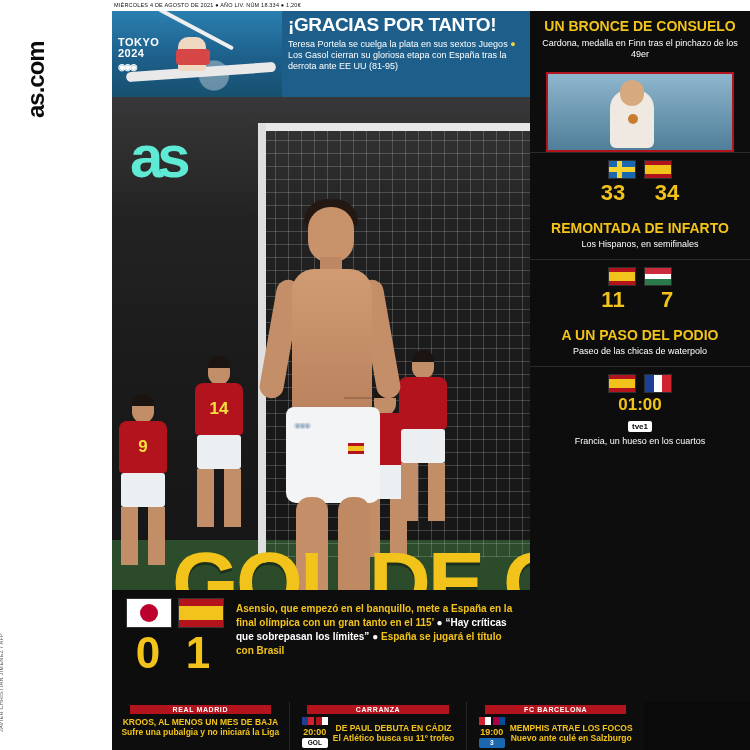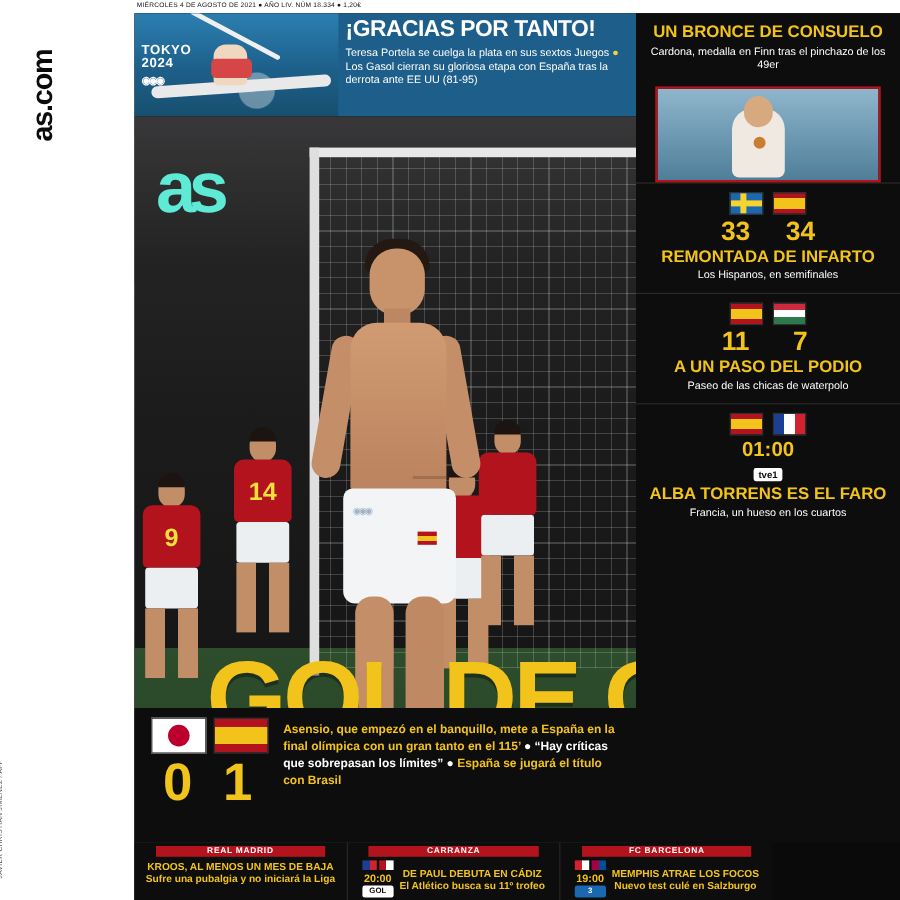--- a/index.html
+++ b/index.html
@@ -61,21 +61,21 @@
   }
   .goalpost{position:absolute;left:146px;top:26px;width:8px;height:440px;background:#dfdfdf;}
   .goalbar{position:absolute;left:146px;top:26px;width:272px;height:8px;background:#e8e8e8;}
   .crowdblur{position:absolute;left:0;top:0;width:418px;height:140px;background:linear-gradient(#3a3a3c,#222 90%);opacity:.85;}
 
   
   .pl{position:absolute;}
   .pl .head{width:22px;height:26px;border-radius:11px;background:#c18e68;}
   .pl .hair{position:absolute;left:0;top:-3px;width:22px;height:12px;border-radius:11px 11px 0 0;background:#1b1411;}
   .pl .shirt{width:48px;height:52px;background:#b3131c;border-radius:8px 8px 4px 4px;margin-left:-13px;margin-top:-2px;position:relative;}
-  .pl .num{position:absolute;left:0;top:16px;width:48px;text-align:center;color:#f2e03c;font-size:21px;font-weight:bold;}
+  .pl .num{position:absolute;left:0;top:16px;width:48px;text-align:center;color:#f2e03c;font-size:17px;font-weight:bold;}
   .pl .shorts{width:44px;height:34px;background:#eceff1;margin-left:-11px;border-radius:3px;}
   .pl .legs{width:44px;height:58px;margin-left:-11px;background:
      linear-gradient(90deg, #c18e68 0 38%, transparent 38% 62%, #c18e68 62% 100%);}
 
   .p1{left:20px;top:300px;}
   .p2{left:96px;top:262px;}
   .p3{left:300px;top:256px;}
   .p4{left:262px;top:292px;}
 
   
@@ -135,21 +135,21 @@
   .f-se{background:#1b67b0;}
   .f-se:after{content:"";position:absolute;left:8px;top:0;width:5px;height:17px;background:#f6d32d;}
   .f-se:before{content:"";position:absolute;left:0;top:6px;width:26px;height:5px;background:#f6d32d;}
   .f-es{background:linear-gradient(#b3131c 0 25%, #f2c31a 25% 75%, #b3131c 75% 100%);}
   .f-hu{background:linear-gradient(#cd2a3e 0 33%,#ffffff 33% 66%,#2c7a4b 66% 100%);}
   .f-fr{background:linear-gradient(90deg,#1b3f94 0 33%,#ffffff 33% 66%,#d0222f 66% 100%);}
   .rr-score{color:#f2c31a;font-size:22px;font-weight:bold;line-height:24px;margin-top:2px;}
   .rr-score span{display:inline-block;width:54px;}
   .rr-time{color:#f2c31a;font-size:17px;font-weight:bold;line-height:20px;margin-top:2px;}
   .rr-ch{display:inline-block;background:#ffffff;color:#0a0a0a;font-size:8px;font-weight:bold;padding:1px 4px;border-radius:2px;margin-top:1px;}
-  .rr-h{color:#f2c31a;font-size:14px;line-height:15px;font-weight:bold;margin-top:1px;}
+  .rr-h{color:#f2c31a;font-size:14px;line-height:15px;font-weight:bold;margin-top:16px;}
   .rr-p{color:#ffffff;font-size:9px;line-height:11px;margin-top:3px;}
 
   
   .footer{position:absolute;left:112px;bottom:0;width:532px;height:48px;background:#0d0d0d;display:flex;}
   .fcol{position:relative;flex:1;padding:3px 6px 0;border-right:1px solid #262626;}
   .fcol:last-child{border-right:none;}
   .fhead{background:#b3131c;color:#ffffff;font-size:7px;font-weight:bold;text-align:center;letter-spacing:.6px;padding:1px 0;margin:0 auto 3px;width:86%;}
   .ftxt{color:#f2c31a;font-size:8.5px;line-height:10px;font-weight:bold;text-align:center;}
   .fwrap{display:flex;align-items:center;gap:5px;justify-content:center;}
   .fbadge{color:#f2c31a;font-size:9px;font-weight:bold;line-height:10px;text-align:center;}
@@ -322,21 +322,20 @@
       <div class="rr-p">Paseo de las chicas de waterpolo</div>
     </div>
 
     <div class="railrow">
       <div class="rr-flags">
         <div class="mini f-es"></div>
         <div class="mini f-fr"></div>
       </div>
       <div class="rr-time">01:00</div>
       <div class="rr-ch">tve1</div>
-      <div class="rr-h">ALBA TORRENS ES EL FARO</div>
       <div class="rr-p">Francia, un hueso en los cuartos</div>
     </div>
   </div>
 
   <div class="footer">
 
     <div class="fcol">
       <div class="fhead">REAL MADRID</div>
       <div class="ftxt">KROOS, AL MENOS UN MES DE BAJA</div>
       <div class="ftxt w">Sufre una pubalgia y no iniciará la Liga</div>
@@ -366,19 +365,19 @@
         <div class="fbadge">
           <div class="ftiny">
             <div class="tinyflag" style="background:linear-gradient(90deg,#d0222f 50%,#ffffff 50%)"></div>
             <div class="tinyflag" style="background:linear-gradient(90deg,#a50044 50%,#004d98 50%)"></div>
           </div>
           <span>19:00</span>
           <span class="ch3">3</span>
         </div>
         <div>
           <div class="ftxt">MEMPHIS ATRAE LOS FOCOS</div>
-          <div class="ftxt w">Nuevo test culé en Salzburgo</div>
+          <div class="ftxt w">Nuevo ante culé en Salzburgo</div>
         </div>
       </div>
     </div>
   </div>
 
 </div>
 
 </body></html>

